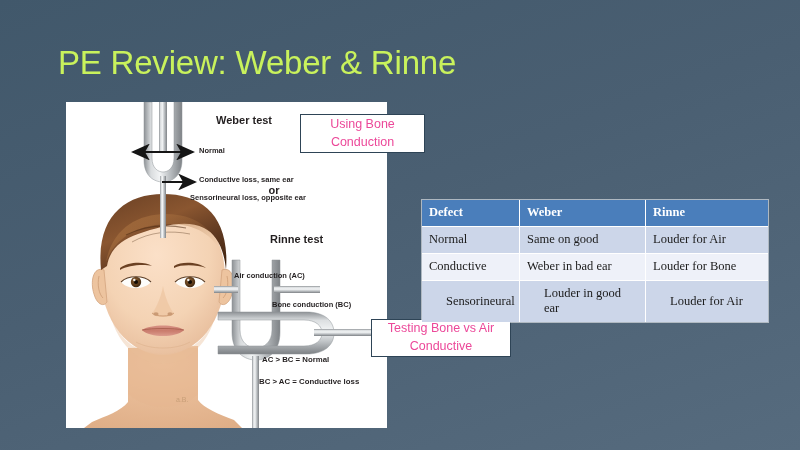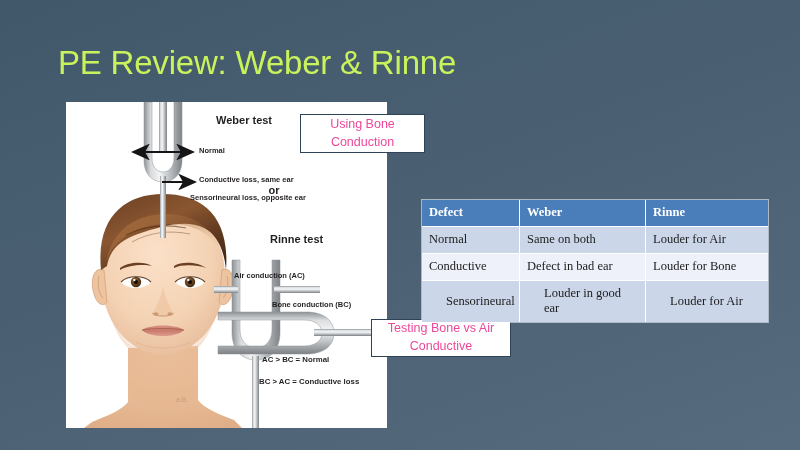--- a/index.html
+++ b/index.html
@@ -303,26 +303,26 @@
     <thead>
       <tr>
         <th>Defect</th>
         <th>Weber</th>
         <th>Rinne</th>
       </tr>
     </thead>
     <tbody>
       <tr class="band-a">
         <td>Normal</td>
-        <td>Same on both</td>
+        <td>Same on good</td>
         <td>Louder for Air</td>
       </tr>
       <tr class="band-b">
         <td>Conductive</td>
-        <td>Defect in bad ear</td>
+        <td>Weber in bad ear</td>
         <td>Louder for Bone</td>
       </tr>
       <tr class="band-a">
         <td>Sensorineural</td>
         <td>Louder in good ear</td>
         <td>Louder for Air</td>
       </tr>
     </tbody>
   </table>
 

